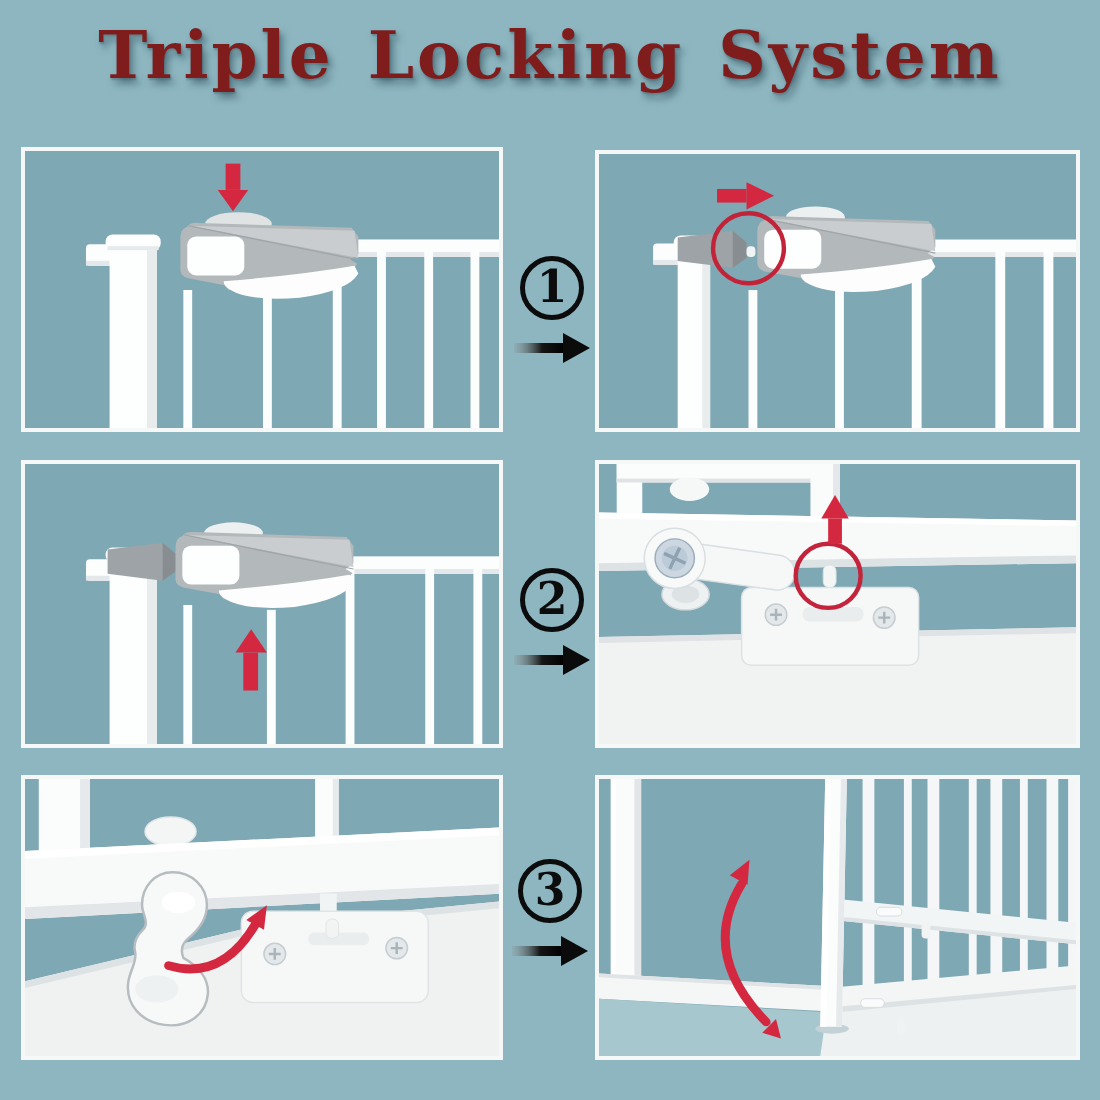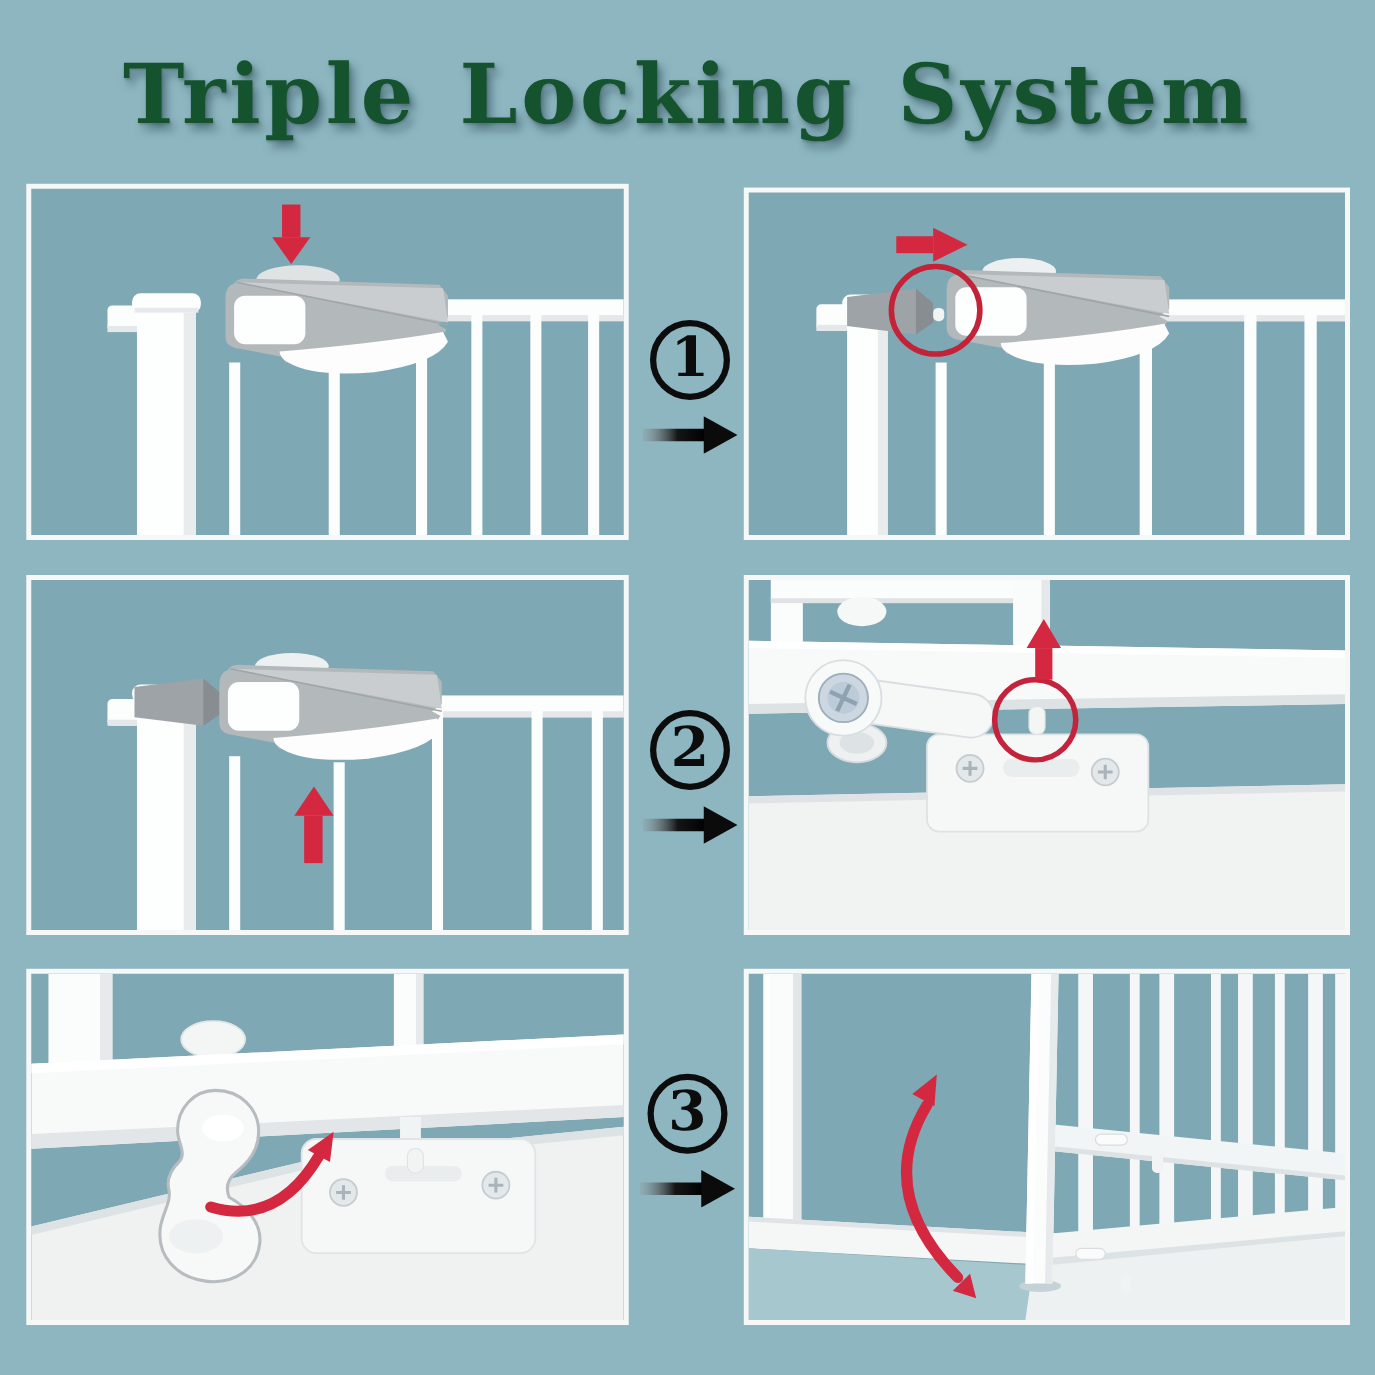--- a/index.html
+++ b/index.html
@@ -3,22 +3,22 @@
 <meta charset="utf-8">
 <style>
   html,body{margin:0;padding:0;}
   body{
     width:1100px;height:1100px;position:relative;overflow:hidden;
     background:#8db6c0;
     font-family:"DejaVu Serif","Liberation Serif",serif;
   }
   .page{position:absolute;inset:0;}
   .title{
-    position:absolute;top:36px;left:0;width:100%;margin:0;
-    text-align:center;font-size:66px;font-weight:bold;color:#14532d;
+    position:absolute;top:16px;left:0;width:100%;margin:0;
+    text-align:center;font-size:66px;font-weight:bold;color:#7f1d1d;
     letter-spacing:3px;word-spacing:8px;
     text-shadow:4px 6px 7px rgba(62,94,104,0.65), 1px 2px 2px rgba(62,94,104,0.45);
   }
   .panel{
     position:absolute;background:#7ea8b4;
     border:4px solid #f5f8f6;box-sizing:border-box;
   }
   .panel svg{display:block;width:100%;height:100%;}
   .p1{left:21px;top:147px;width:482px;height:285px;}
   .p2{left:595px;top:150px;width:485px;height:282px;}

